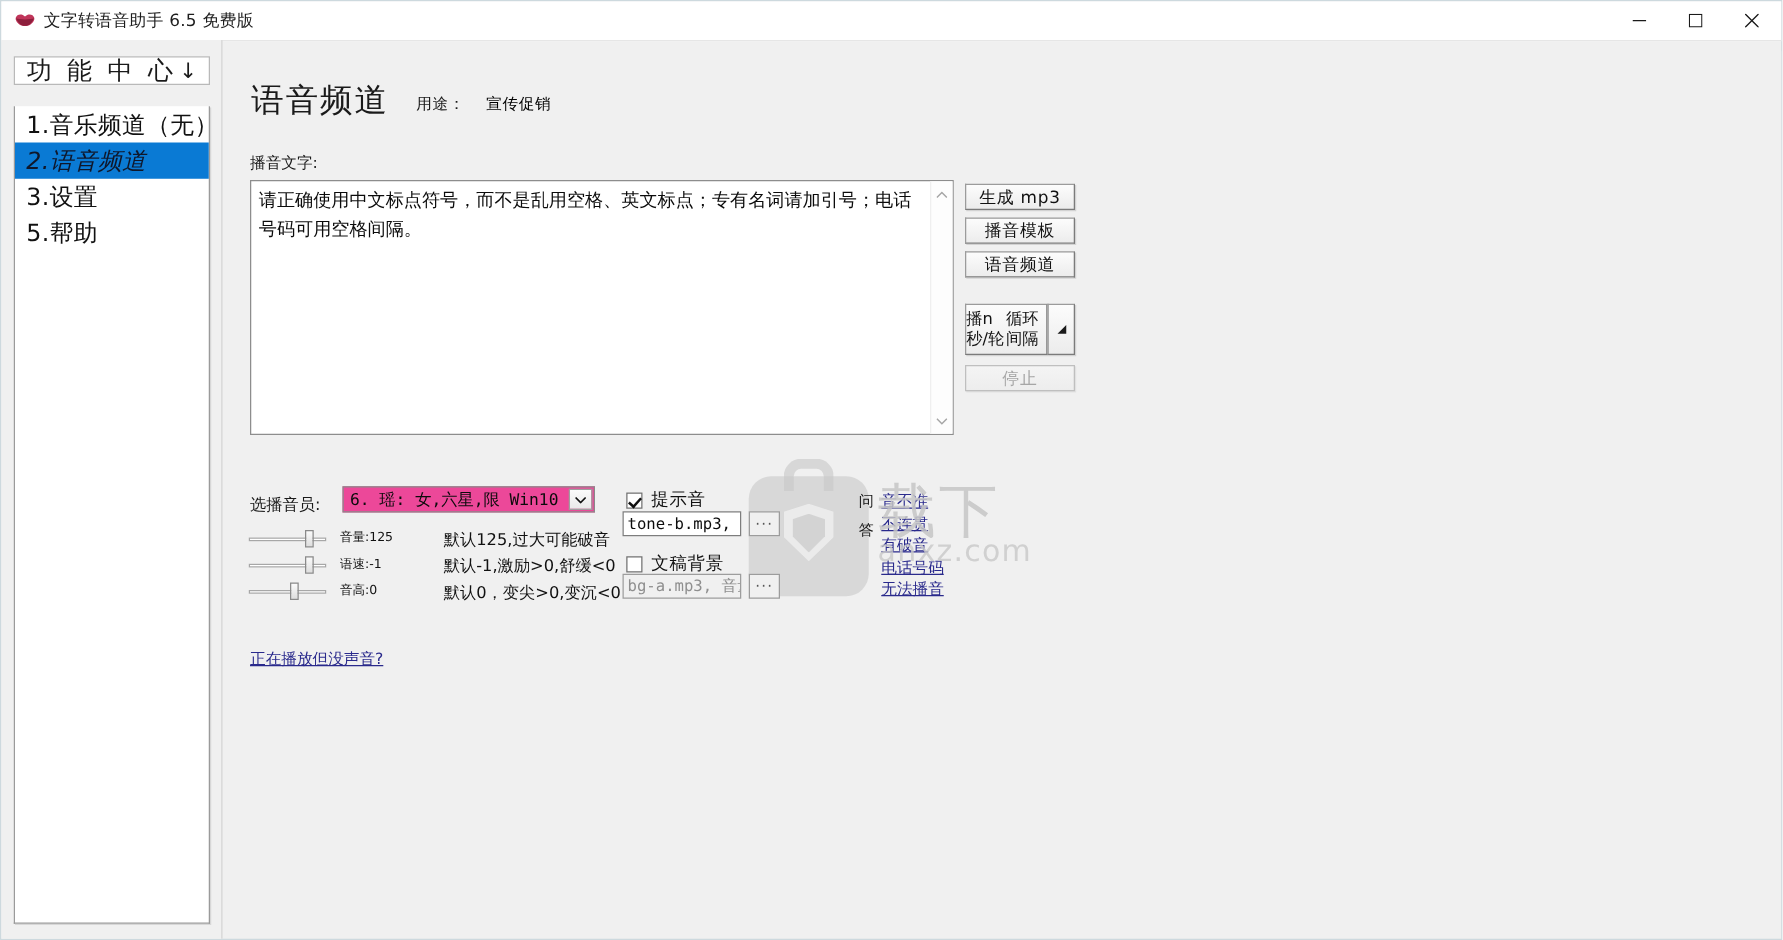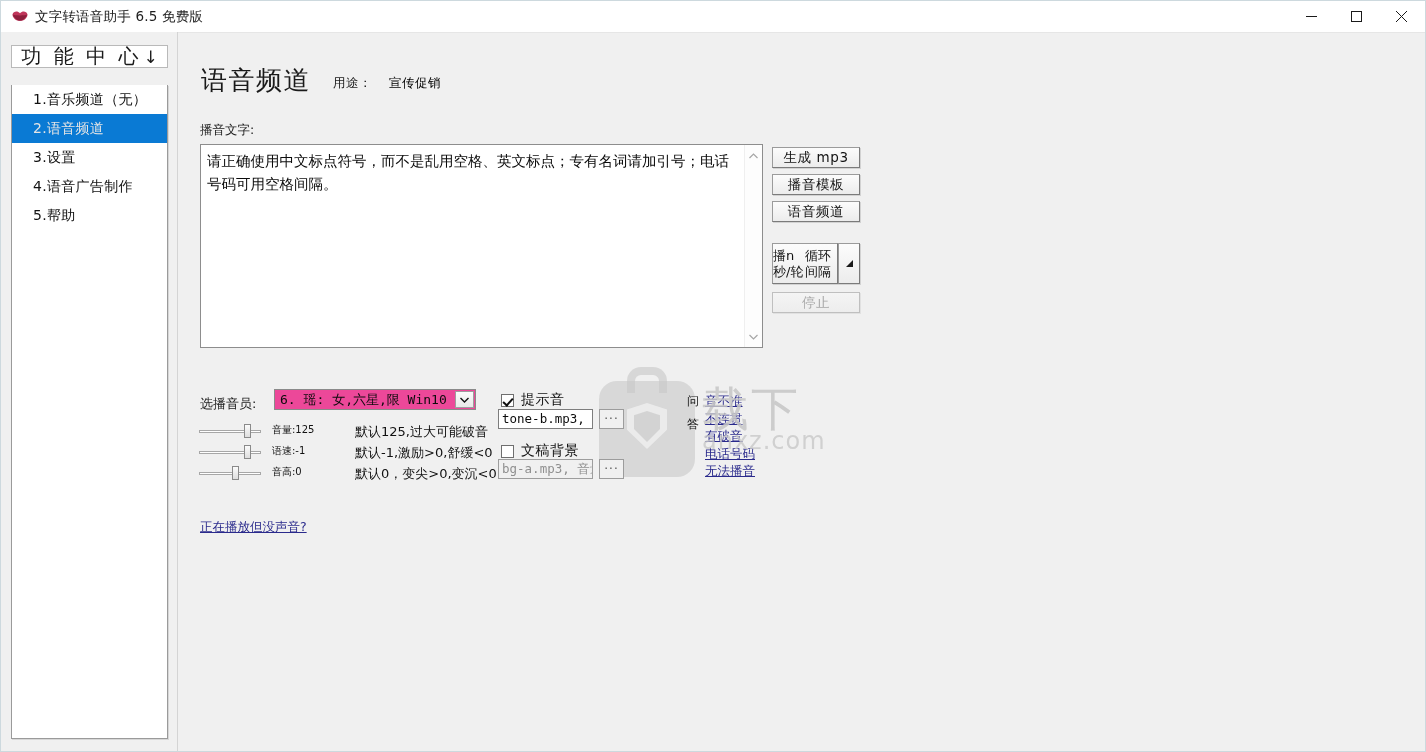--- a/index.html
+++ b/index.html
@@ -70,30 +70,31 @@
     width: 157px; height: 654px;
     background: #ffffff;
     border: 1px solid #9a9a9a;
     border-top: none;
     box-sizing: border-box;
     box-shadow: 1px 1px 0 rgba(0,0,0,0.10);
   }
   .navitem {
     height: 29px;
     display: flex; align-items: center;
-    padding-left: 21px;
-    font-size: 14px;
+    padding-left: 9px;
+    font-size: 19px;
     color: #111111;
     white-space: nowrap;
     cursor: default;
     letter-spacing: 0.3px;
   }
   .navitem.selected {
     background: #0a7ad4;
-    color: #e5e5e5;
+    color: #0f172a;
+    font-style: italic;
   }
 
   
   .main {
     position: absolute; left: 178px; top: 40px;
     width: 1247px; height: 575px;
     background: #f0f0f0;
   }
   .page-title {
     position: absolute; left: 22px; top: 22px;
@@ -407,21 +408,20 @@
 
   <div class="sidebar">
     <div class="fn-center">
       <span>功 能 中 心</span>
       <span class="arrow">↓</span>
     </div>
     <div class="navlist">
       <div class="navitem">1.音乐频道（无）</div>
       <div class="navitem selected">2.语音频道</div>
       <div class="navitem">3.设置</div>
-      <div class="navitem">4.语音广告制作</div>
       <div class="navitem">5.帮助</div>
     </div>
   </div>
 
   <div class="main">
 
     <div class="page-title">语音频道</div>
     <div class="purpose-label">用途：</div>
     <div class="purpose-value">宣传促销</div>
 

